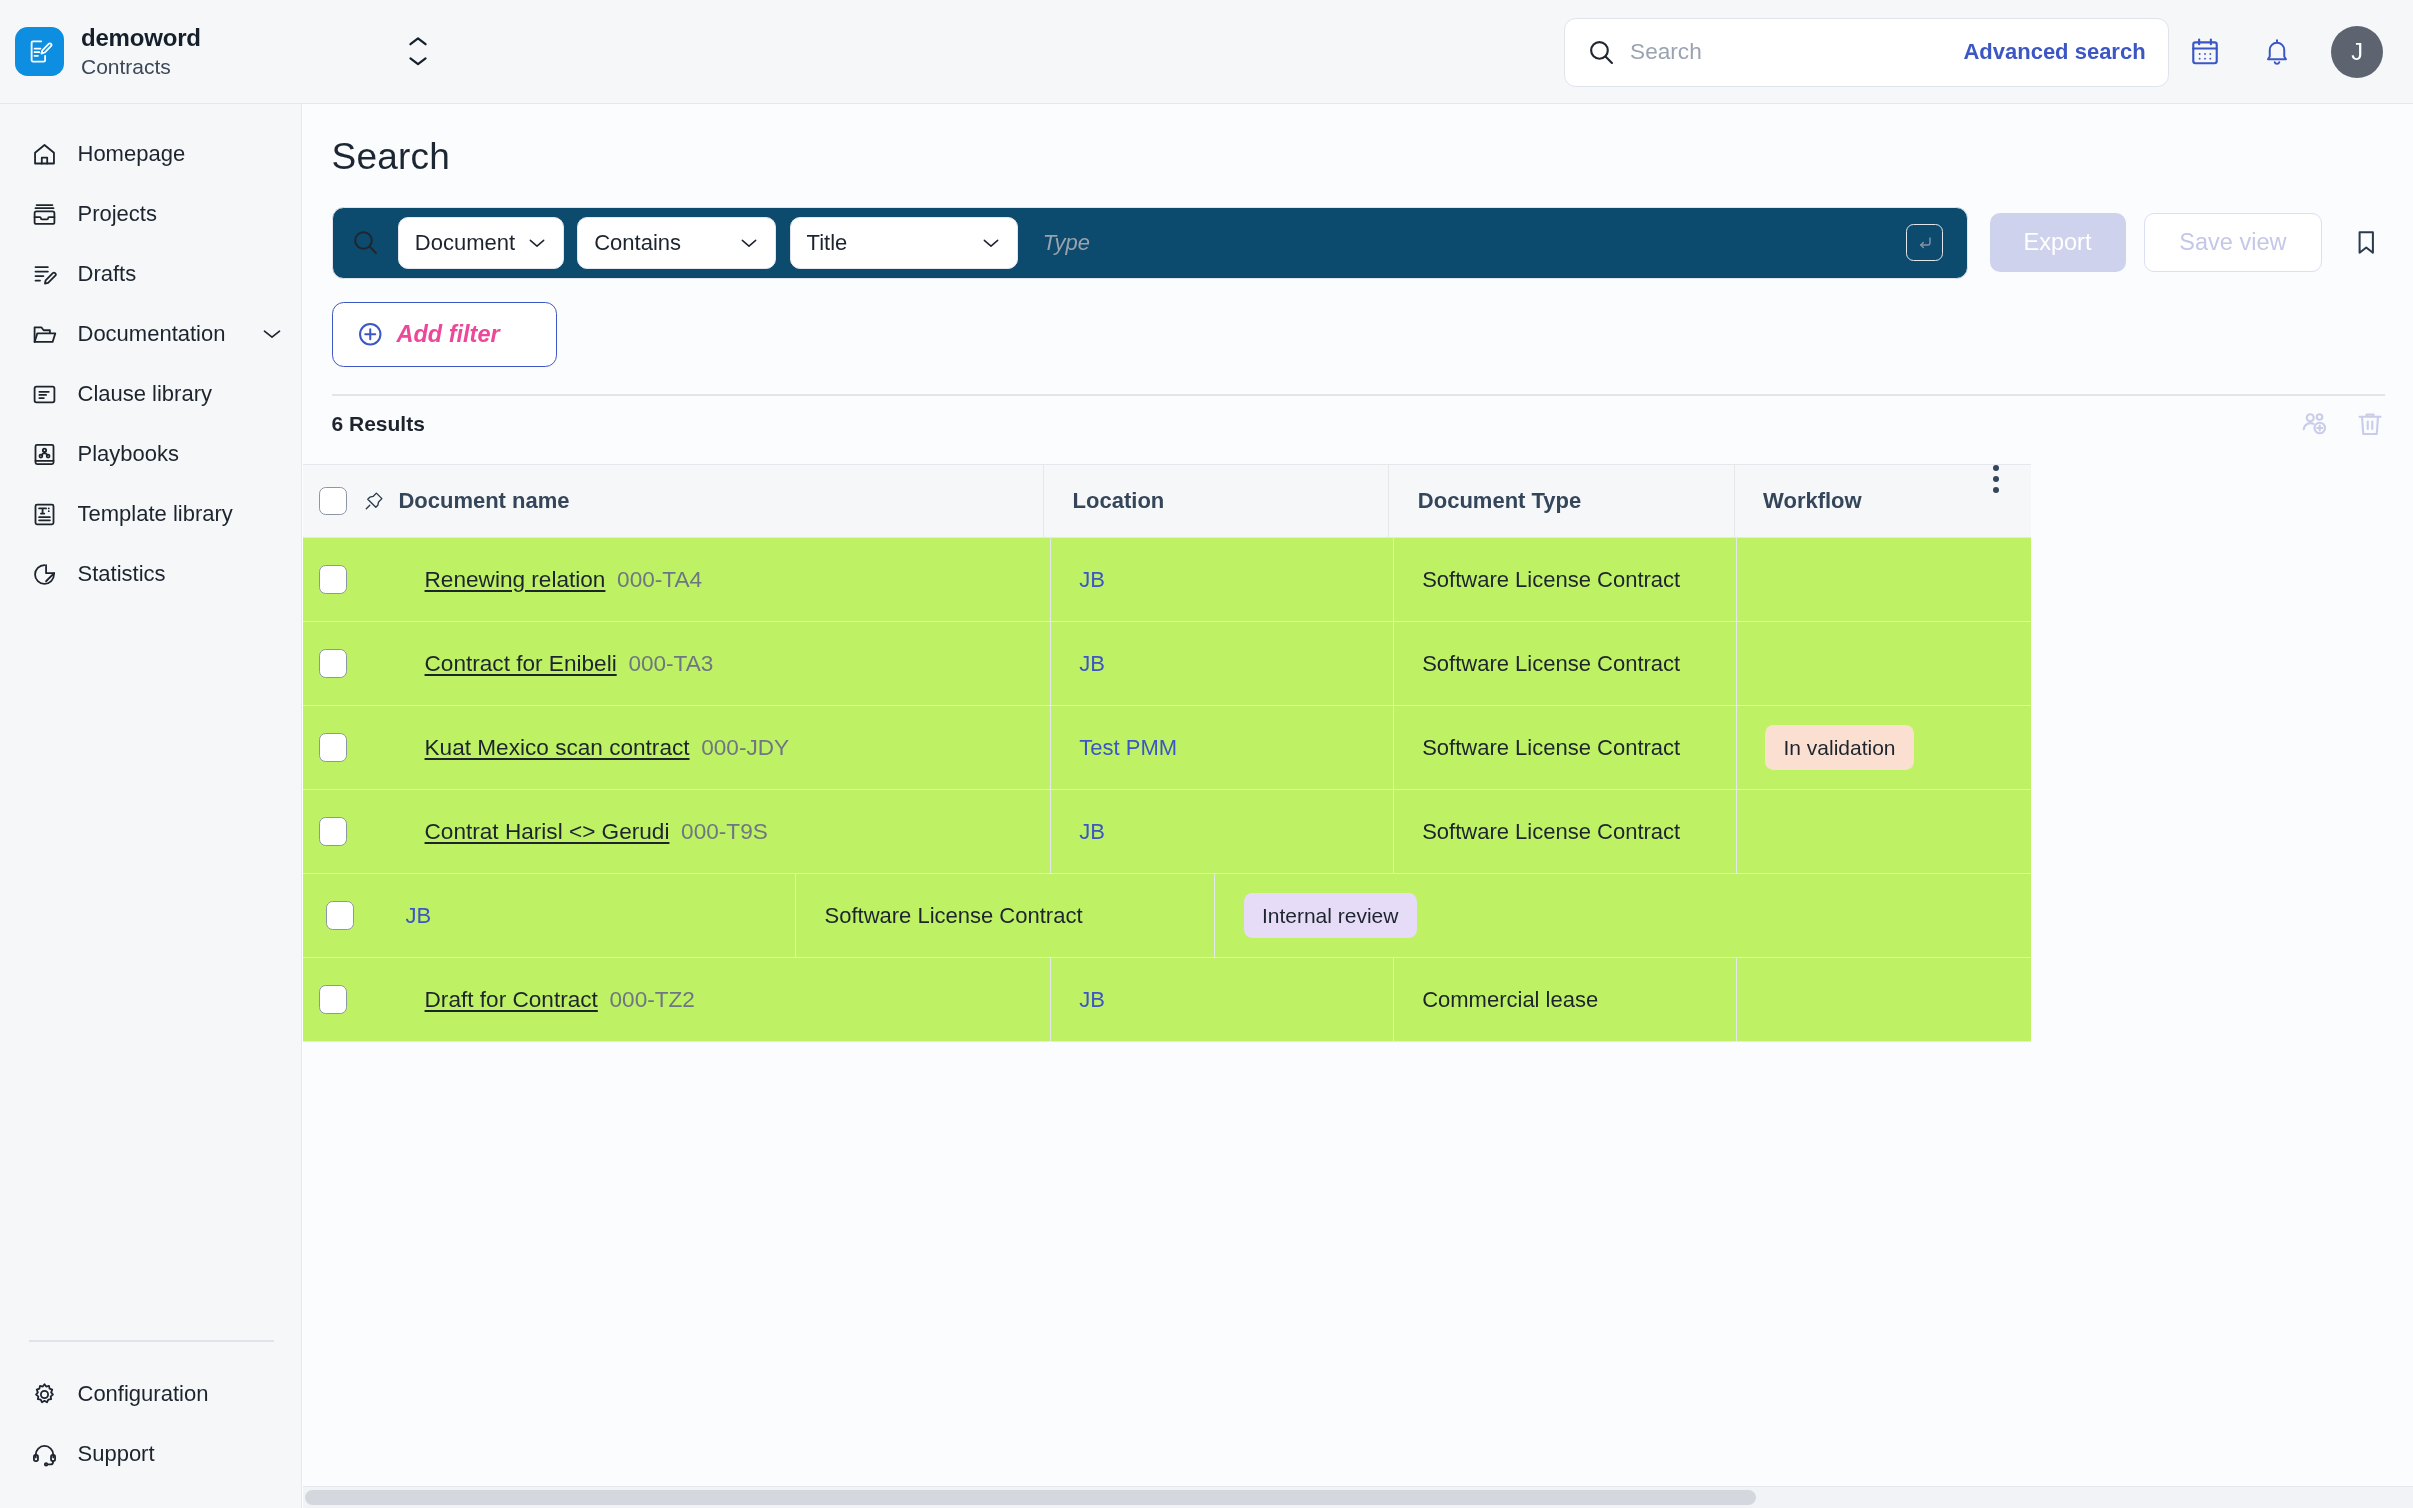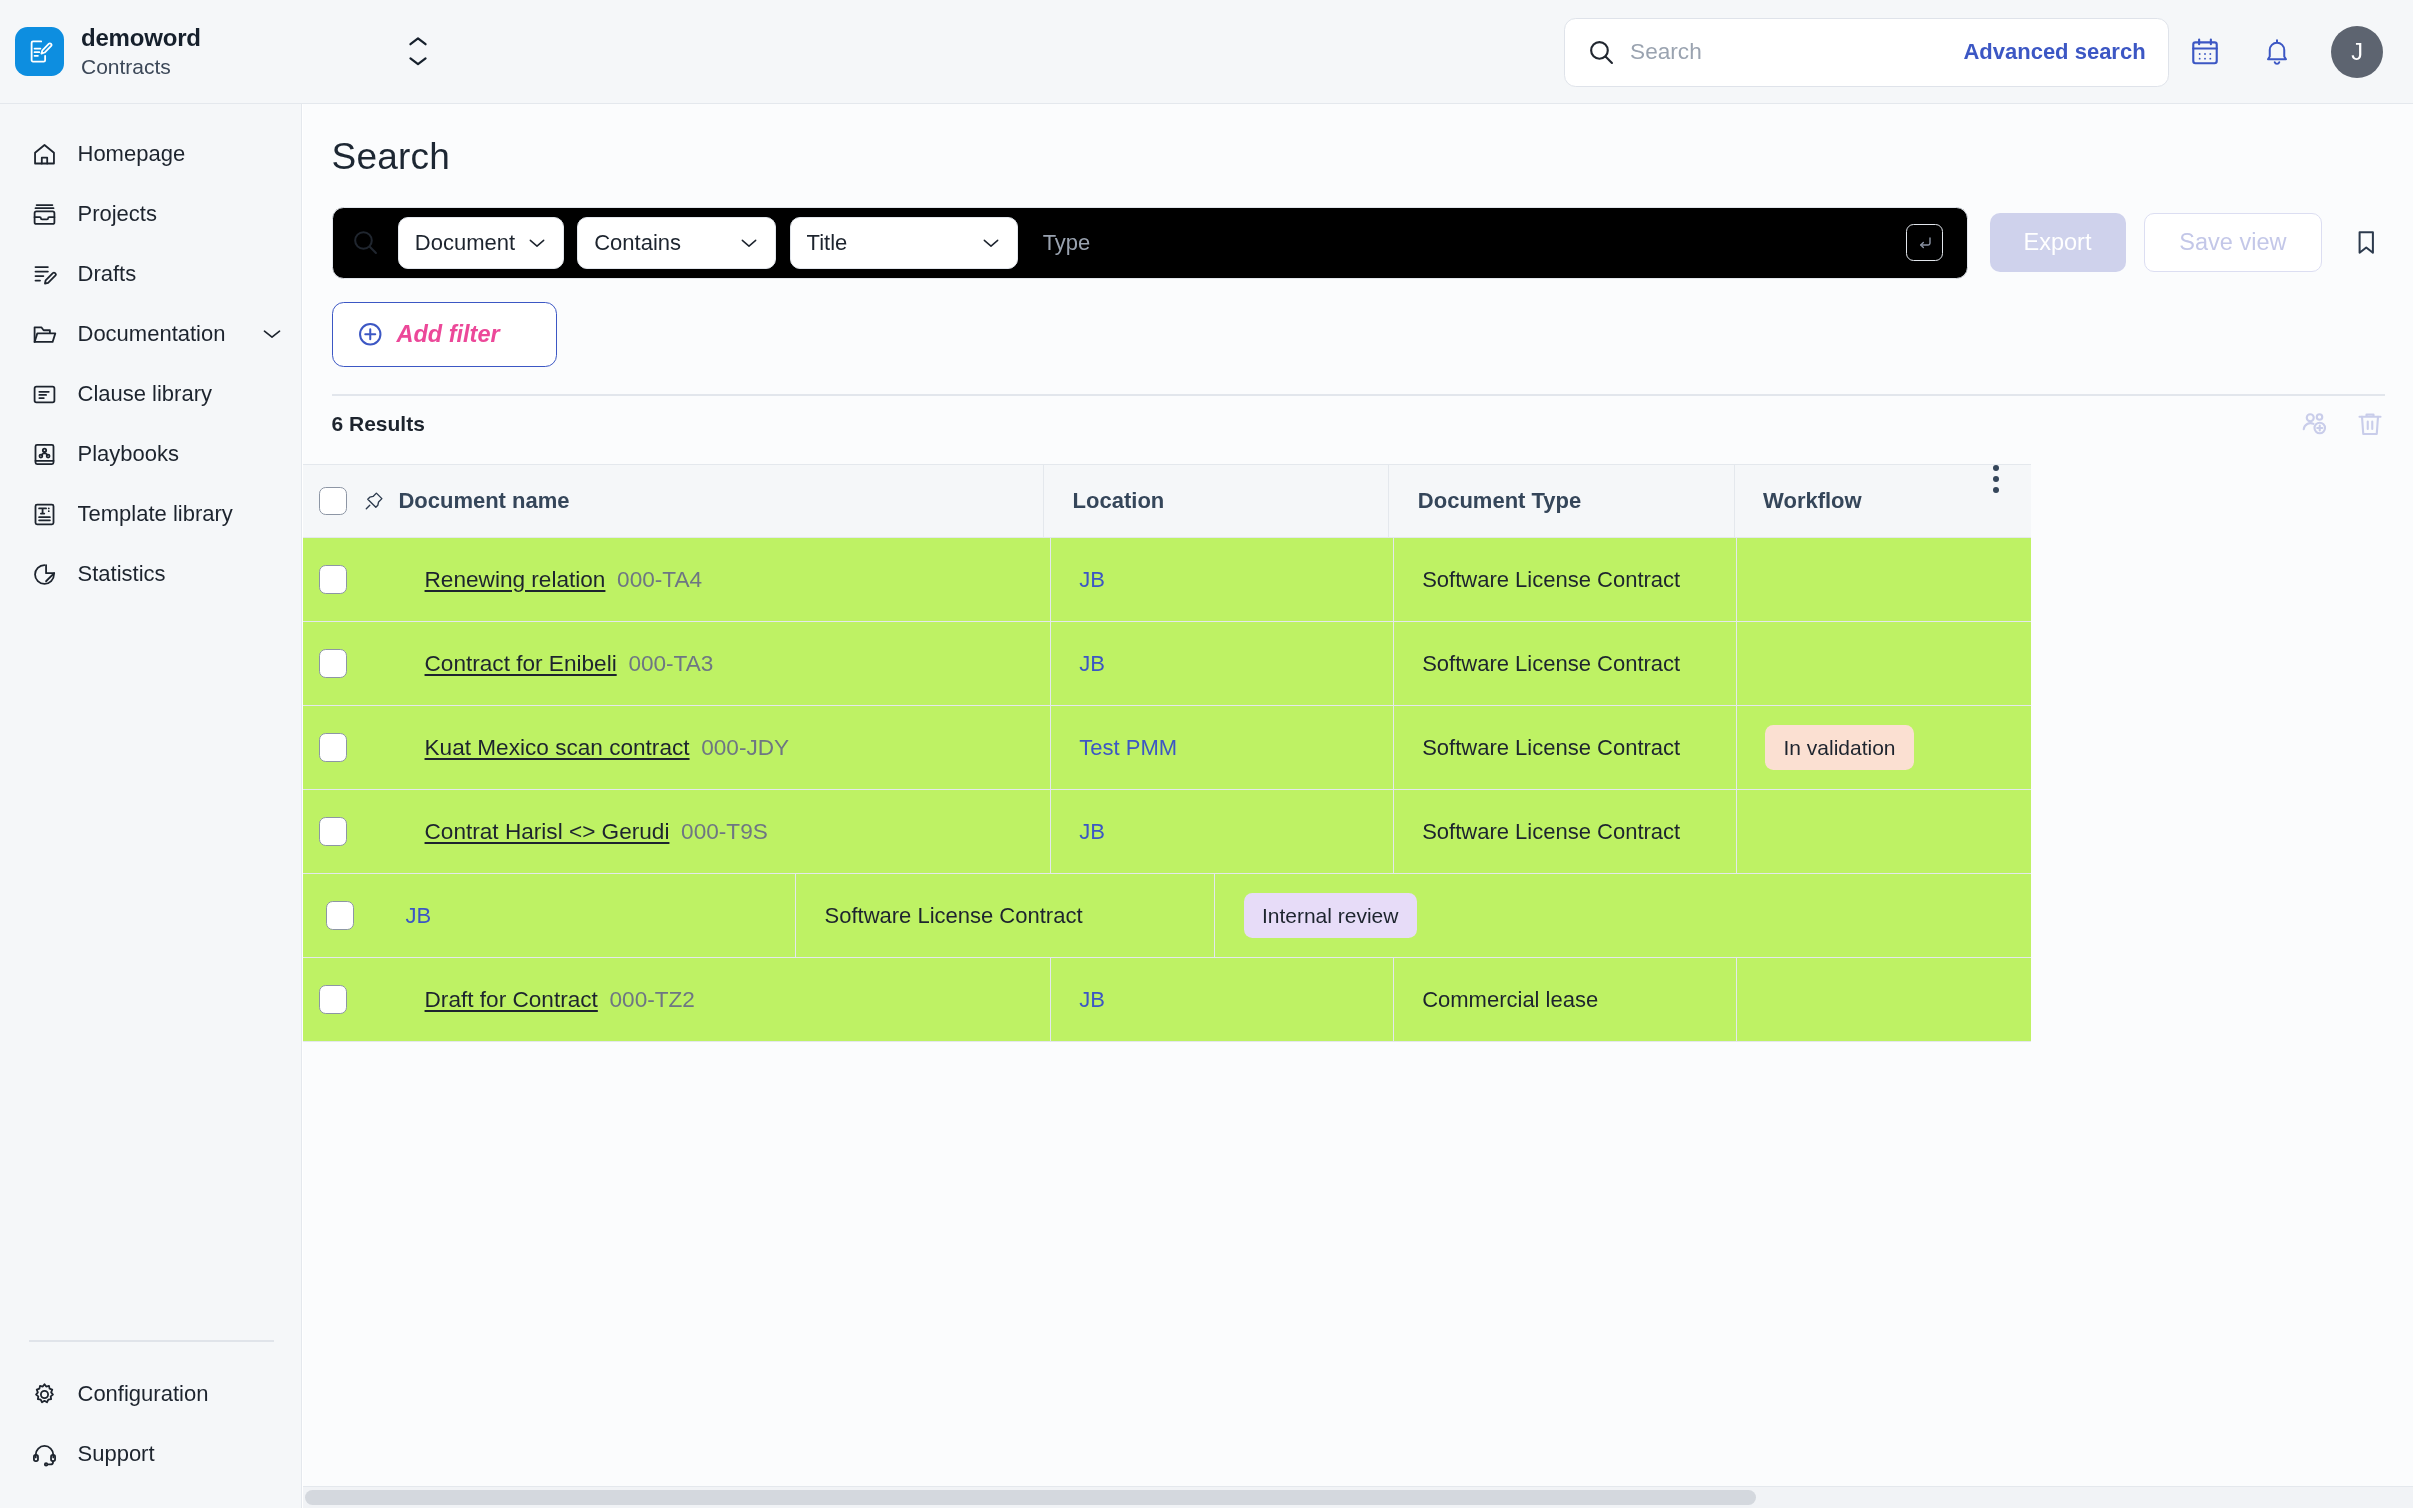--- a/index.html
+++ b/index.html
@@ -78,34 +78,34 @@
   }
   .page-title {
     font-size: 37px; color: #1d2733; font-weight: normal;
     margin: 32px 0 0 28.5px; letter-spacing: 0.2px;
   }
 
   
   .filter-row { display: flex; align-items: center; margin: 28.5px 0 0 28.5px; }
   .filter-bar {
     width: 1636px; height: 72px;
-    background: #000000; border: 1.7px solid #e2e6ec; border-radius: 11.7px;
+    background: #0c4a6e; border: 1.7px solid #e2e6ec; border-radius: 11.7px;
     display: flex; align-items: center; padding: 0 18.4px; position: relative;
   }
   .filter-search-icon { margin-right: 18.4px; display: flex; flex: none; }
   .chip {
     height: 52px; border: 1.7px solid #e2e6ec; border-radius: 10px;
     display: flex; align-items: center; justify-content: space-between;
     padding: 0 16px; margin-right: 13.4px; background: #fff; cursor: pointer;
   }
   .chip span { font-size: 22px; color: #1d242e; white-space: nowrap; }
   .chip.w1 { width: 166px; }
   .chip.w2 { width: 199px; }
   .chip.w3 { width: 228px; }
-  .type-input { flex: 1; font-size: 22px; color: #99a2af; padding-left: 11.7px; }
+  .type-input { flex: 1; font-size: 22px; color: #99a2af; padding-left: 11.7px; font-style: italic; }
   .enter-key {
     width: 37px; height: 37px; border: 1.7px solid #e2e6ec; border-radius: 7.5px;
     display: flex; align-items: center; justify-content: center;
     margin-right: 5px; cursor: pointer;
   }
   .btn-export {
     width: 136px; height: 59px; border-radius: 10px;
     background: #cfd2ec; color: #ffffff;
     display: flex; align-items: center; justify-content: center;
     font-size: 23.5px; margin-left: 22px; cursor: pointer;

